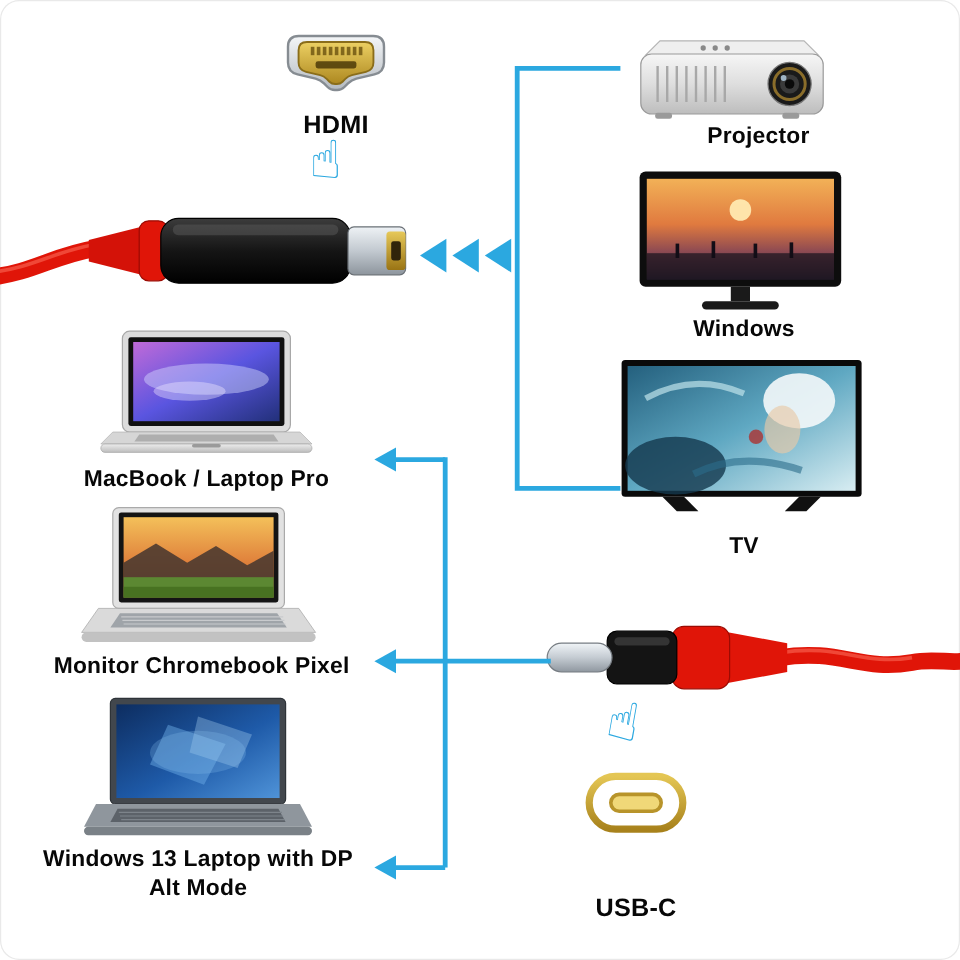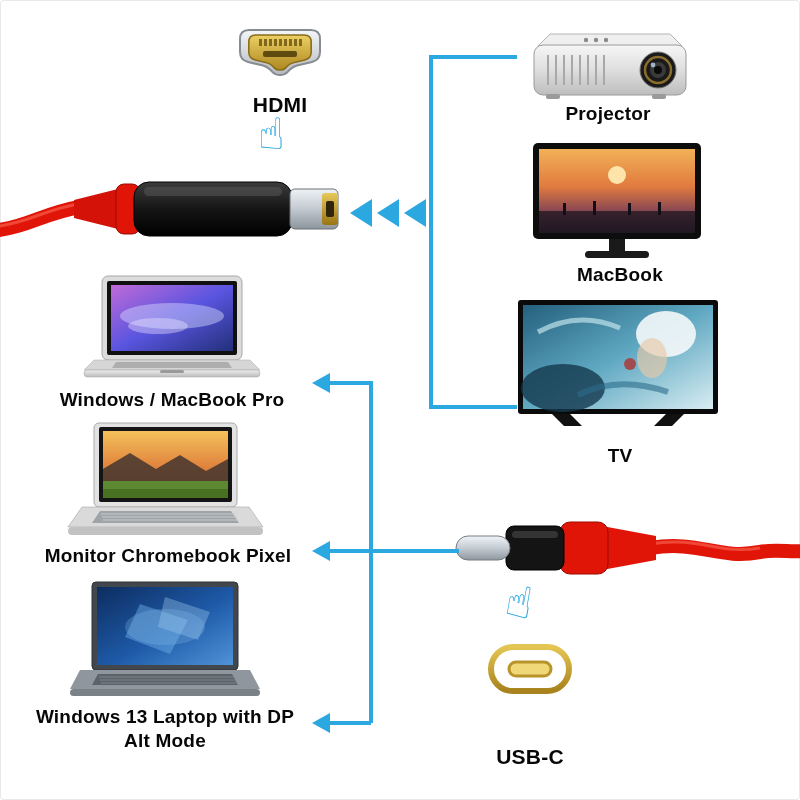--- a/index.html
+++ b/index.html
@@ -1,18 +1,18 @@
 <!DOCTYPE html>
 <html><head>
 <meta charset="utf-8">
 <style>
   html,body{margin:0;padding:0;background:#ffffff;}
   #canvas{position:relative;width:800px;height:800px;background:#ffffff;
     font-family:"Liberation Sans",sans-serif;overflow:hidden;
-    box-shadow:inset 0 0 0 1px #e9e9e9;border-radius:4px;}
+    box-shadow:inset 0 0 0 1px #e9e9e9;border-radius:16px;}
   .abs{position:absolute;}
   .label{position:absolute;font-weight:bold;color:#070707;text-align:center;
     font-size:19px;line-height:1.25;letter-spacing:.2px;}
   .hand{position:absolute;color:#2BA8E0;font-size:44px;line-height:1;
     font-family:"DejaVu Sans",sans-serif;user-select:none;}
   svg{display:block;overflow:visible;}
   .overlay{position:absolute;left:0;top:0;pointer-events:none;}
 </style>
 </head>
 <body>
@@ -104,21 +104,21 @@
         <line x1="82" y1="27" x2="82" y2="57"></line>
     </g>
     <circle cx="136" cy="42" r="18" fill="#1a1a1a" stroke="#777"></circle>
     <circle cx="136" cy="42" r="13" fill="none" stroke="#8a6d2a" stroke-width="2.5"></circle>
     <circle cx="136" cy="42" r="8" fill="#3a3a3a"></circle>
     <circle cx="136" cy="42" r="4" fill="#0a0a0a"></circle>
     <circle cx="131" cy="37" r="2.4" fill="#9fb4c4"></circle>
     <rect x="24" y="66" width="14" height="5" rx="2" fill="#9a9a9a"></rect>
     <rect x="130" y="66" width="14" height="5" rx="2" fill="#9a9a9a"></rect>
   </svg>
-  <div class="label" style="left:528px;top:102px;width:160px;">Projector</div>
+  <div class="label" style="left:552px;top:102px;width:160px;">Projector</div>
 
   <svg class="abs" style="left:533px;top:143px;" width="168" height="118" viewBox="0 0 168 118">
     <defs>
       <linearGradient id="mn-img" x1="0" y1="0" x2="0" y2="1">
         <stop offset="0" stop-color="#f2b157"></stop>
           <stop offset="0.45" stop-color="#e07a3f"></stop>
         <stop offset="0.72" stop-color="#8e4a52"></stop>
           <stop offset="1" stop-color="#27202e"></stop>
       </linearGradient>
     </defs>
@@ -128,21 +128,21 @@
     <rect x="6" y="68" width="156" height="22" fill="#1d1520" opacity="0.75"></rect>
     <g fill="#120d16">
       <rect x="30" y="60" width="3" height="12"></rect>
         <rect x="60" y="58" width="3" height="14"></rect>
       <rect x="95" y="60" width="3" height="12"></rect>
         <rect x="125" y="59" width="3" height="13"></rect>
     </g>
     <rect x="76" y="96" width="16" height="12" fill="#1a1a1a"></rect>
     <rect x="52" y="108" width="64" height="7" rx="3.5" fill="#1a1a1a"></rect>
   </svg>
-  <div class="label" style="left:540px;top:263px;width:160px;">MacBook</div>
+  <div class="label" style="left:540px;top:263px;width:160px;">Windows</div>
 
   <svg class="abs" style="left:518px;top:300px;" width="200" height="128" viewBox="0 0 200 128">
     <defs>
       <linearGradient id="tv-img" x1="0" y1="0" x2="1" y2="1">
         <stop offset="0" stop-color="#24607e"></stop>
           <stop offset="0.5" stop-color="#5fa8c2"></stop>
           <stop offset="1" stop-color="#d8edf2"></stop>
       </linearGradient>
     </defs>
     <rect x="0" y="0" width="200" height="114" rx="3" fill="#0a0a0a"></rect>
@@ -173,21 +173,21 @@
     <rect x="20" y="0" width="140" height="84" rx="6" fill="#dcdcdc" stroke="#a8a8a8"></rect>
     <rect x="25" y="5" width="130" height="74" rx="2" fill="#101010"></rect>
     <rect x="29" y="9" width="122" height="66" fill="url(#mb-scr)"></rect>
     <ellipse cx="90" cy="40" rx="52" ry="13" fill="#d8dcff" opacity="0.45"></ellipse>
     <ellipse cx="76" cy="50" rx="30" ry="8" fill="#f0e8ff" opacity="0.4"></ellipse>
     <polygon points="12,84 168,84 178,94 2,94" fill="#d6d6d6" stroke="#aaa" stroke-width="0.5"></polygon>
     <polygon points="34,86 146,86 150,92 30,92" fill="#aeaeae"></polygon>
     <rect x="2" y="94" width="176" height="7" rx="3.5" fill="url(#mb-al)" stroke="#a0a0a0" stroke-width="0.5"></rect>
     <rect x="78" y="94" width="24" height="3" rx="1.5" fill="#9a9a9a"></rect>
   </svg>
-  <div class="label" style="left:32px;top:388px;width:280px;">Windows / MacBook Pro</div>
+  <div class="label" style="left:32px;top:388px;width:280px;">MacBook / Laptop Pro</div>
 
   <svg class="abs" style="left:68px;top:423px;" width="195" height="118" viewBox="0 0 195 118">
     <defs>
       <linearGradient id="cb-sky" x1="0" y1="0" x2="0" y2="1">
         <stop offset="0" stop-color="#f4c05a"></stop>
           <stop offset="0.55" stop-color="#e0823c"></stop>
           <stop offset="1" stop-color="#b05a30"></stop>
       </linearGradient>
     </defs>
     <rect x="26" y="0" width="143" height="84" rx="5" fill="#e2e2e2" stroke="#aaa"></rect>

